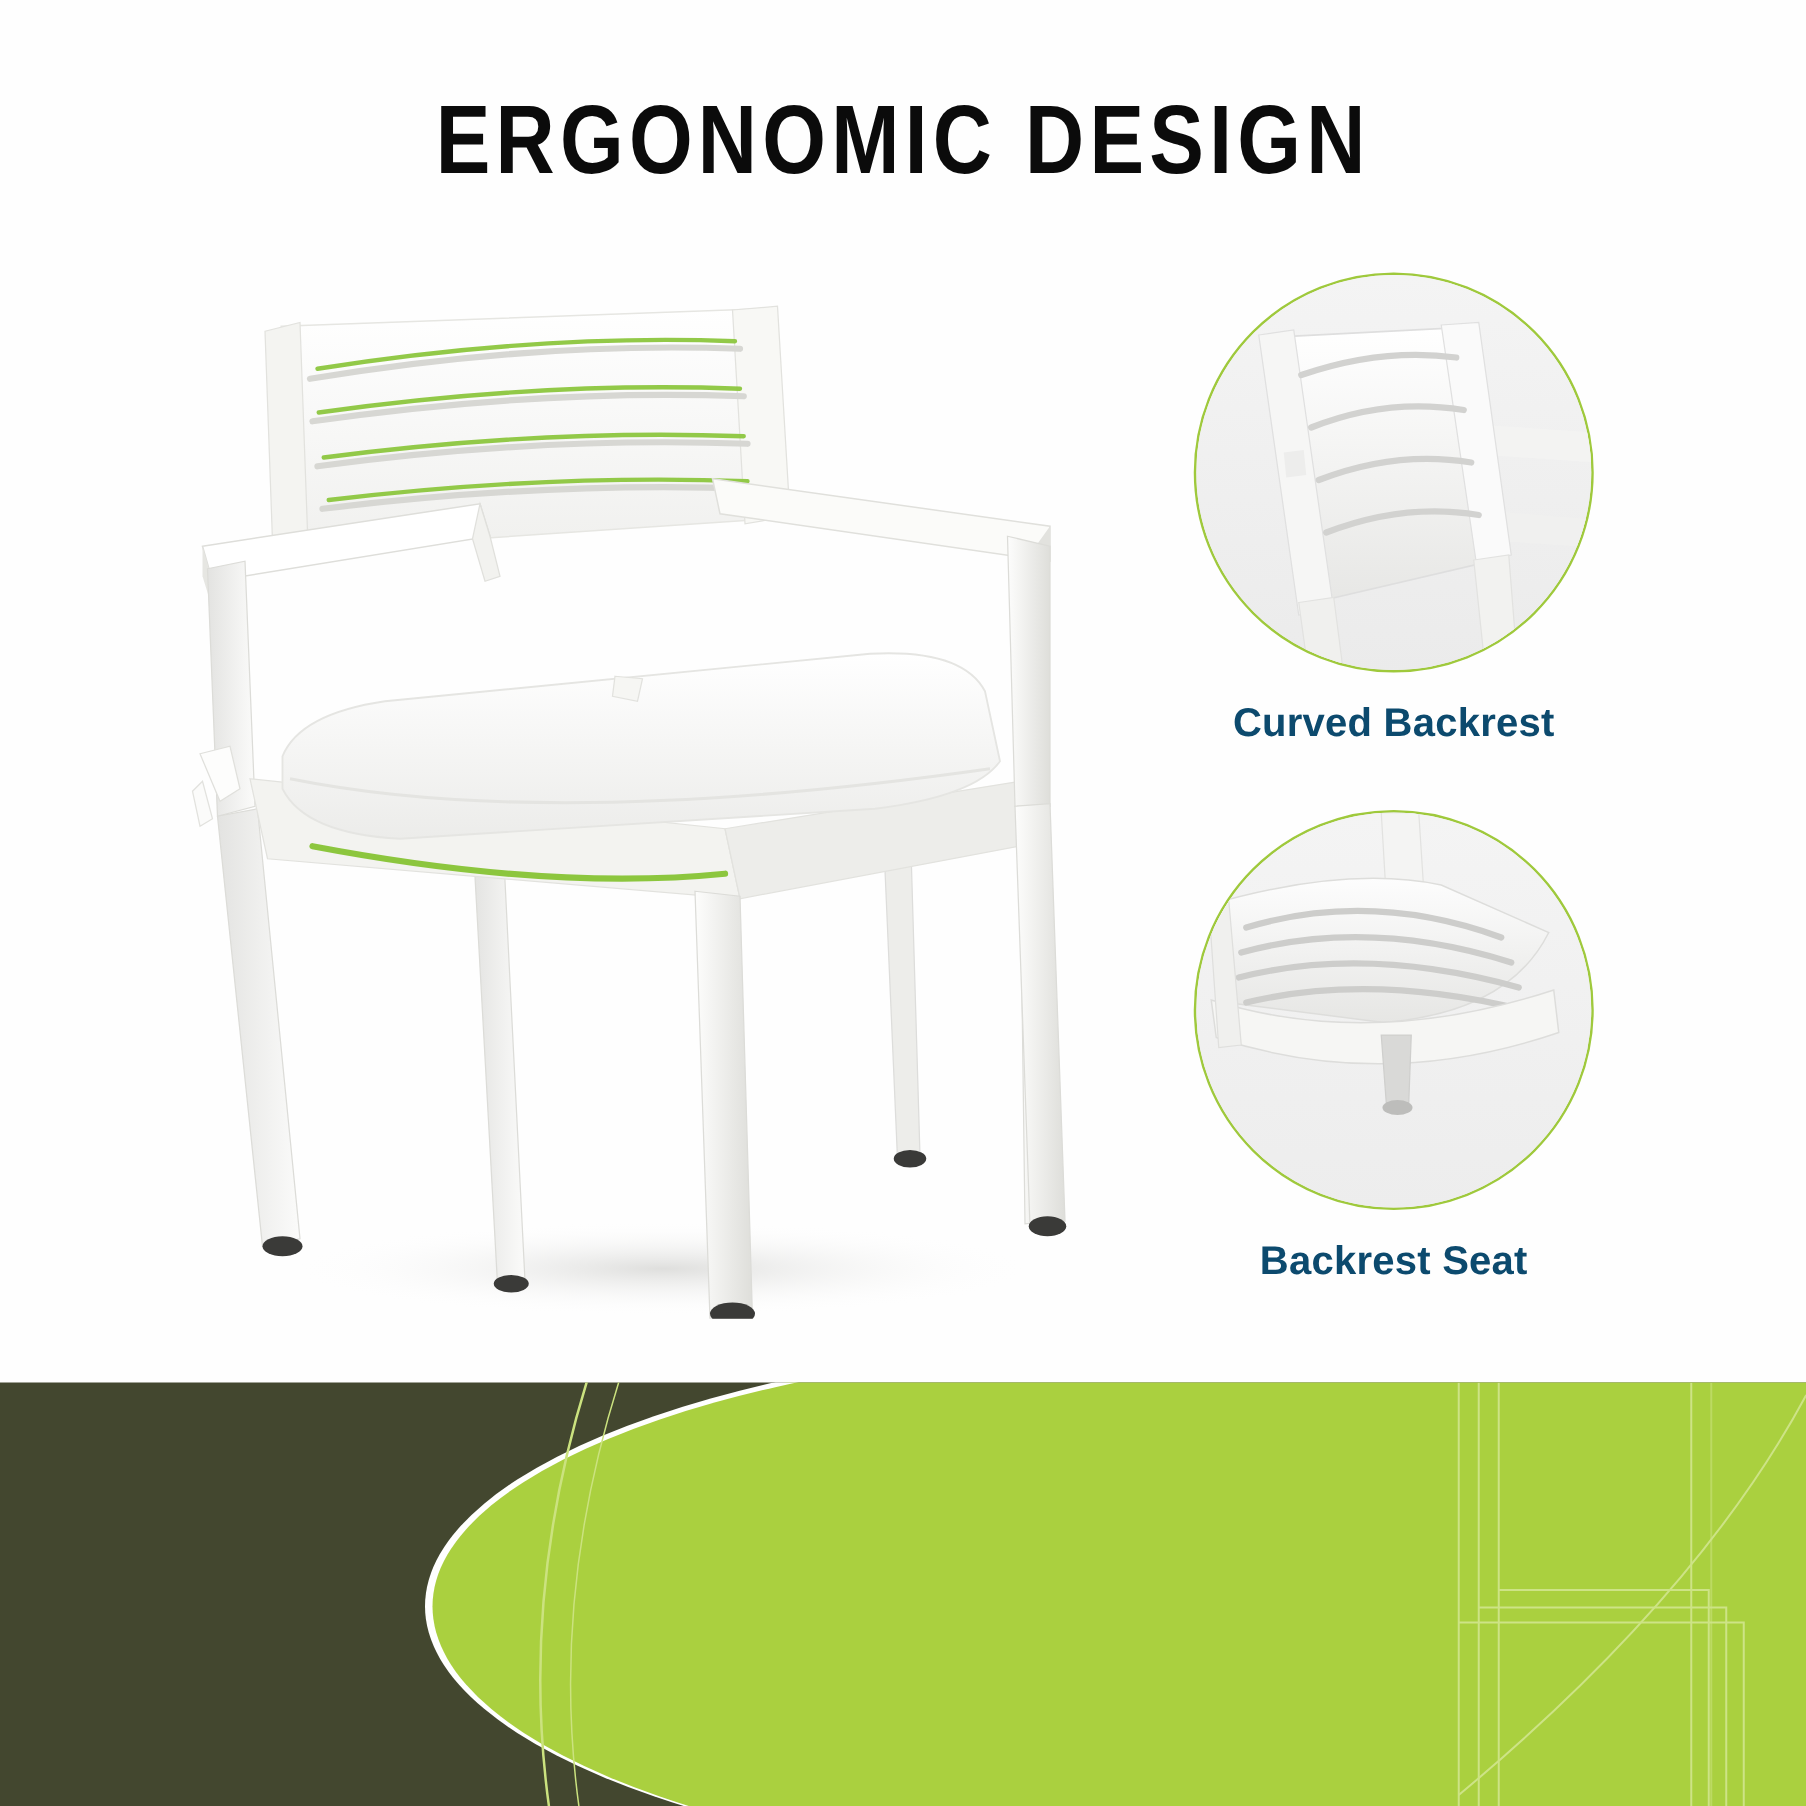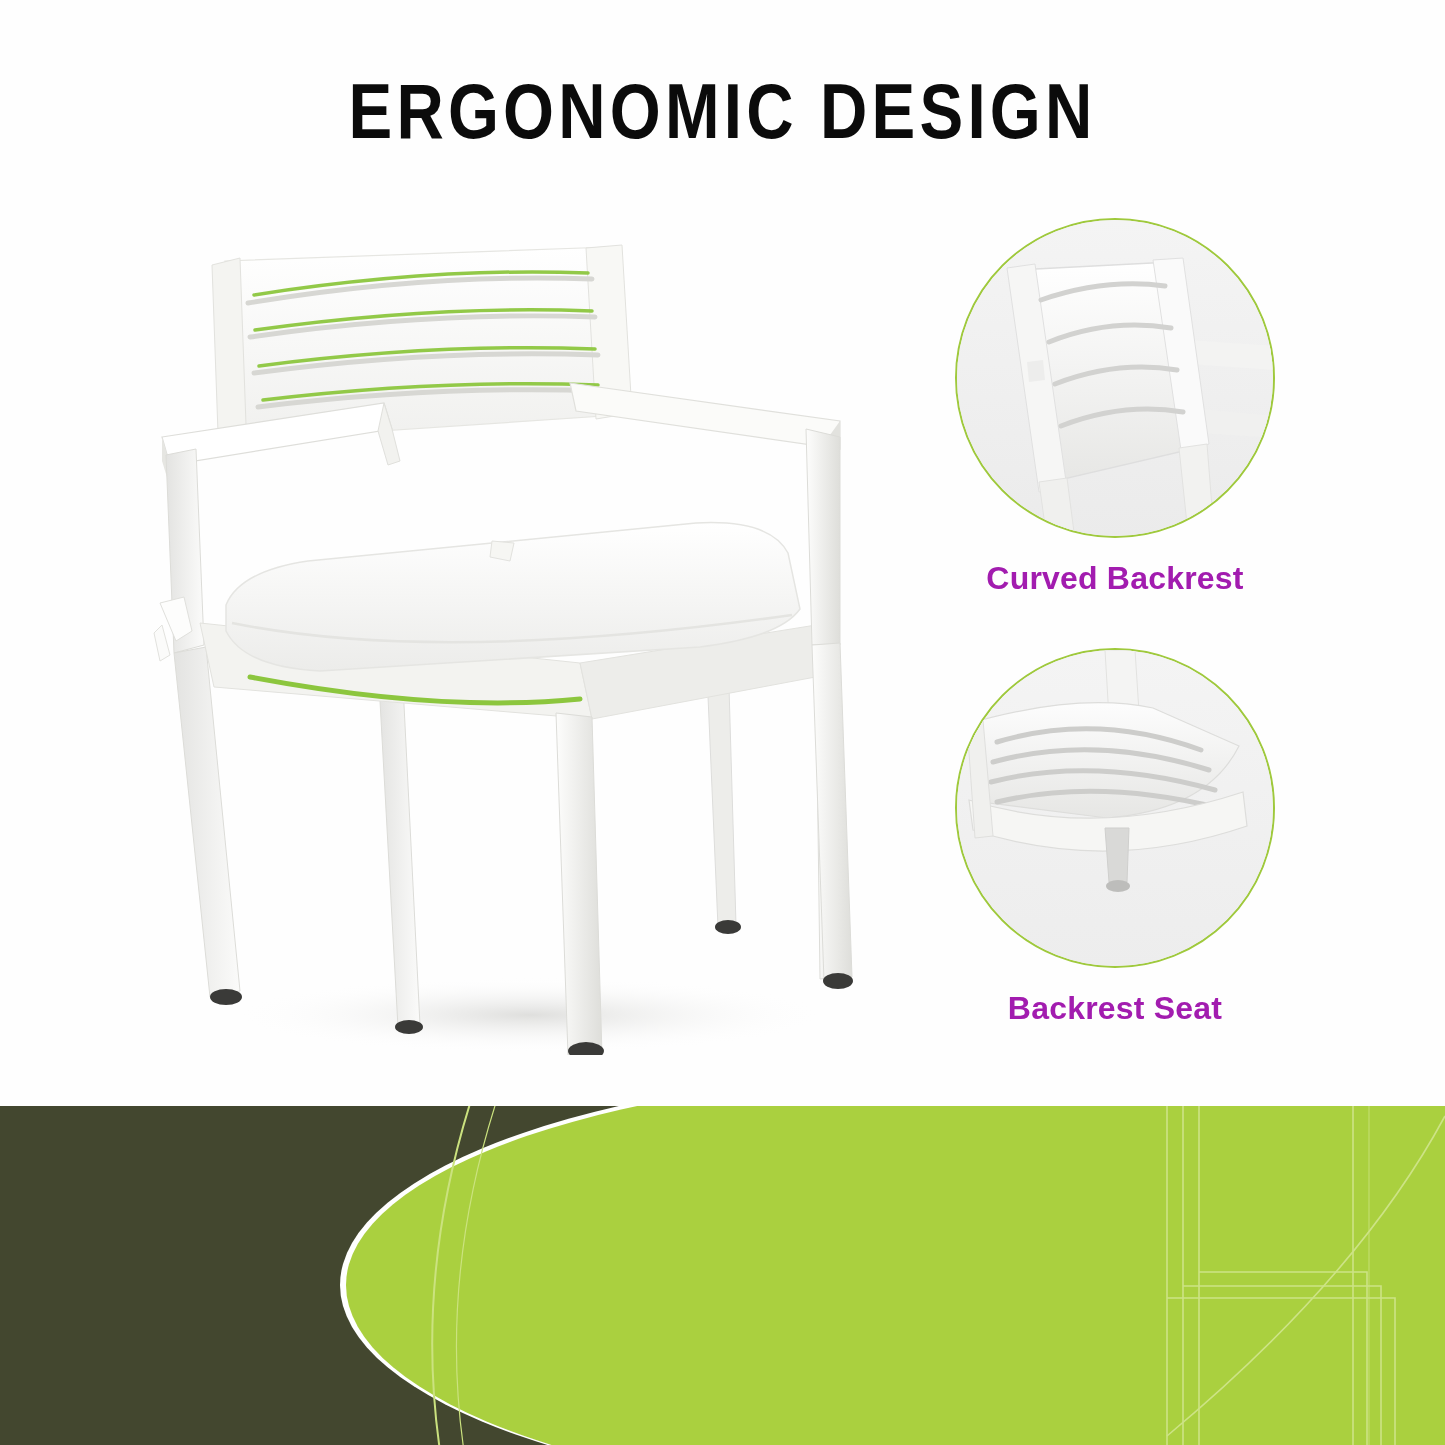--- a/index.html
+++ b/index.html
@@ -50,21 +50,21 @@
     overflow:hidden;
     background:#f2f2f2;
   }
   .callout-circle svg{ position:absolute; left:0; top:0; width:320px; height:320px; }
 
   .callout-label{
     margin-top:22px;
     text-align:center;
     font-size:32px;
     font-weight:700;
-    color:#a21caf;
+    color:#0c4a6e;
     letter-spacing:0.2px;
   }
 
   
   #bottom-banner{
     position:absolute; left:0; top:1106px; width:1445px; height:339px;
     background:#43472f;
     overflow:hidden;
   }
   #banner-green-shape{

